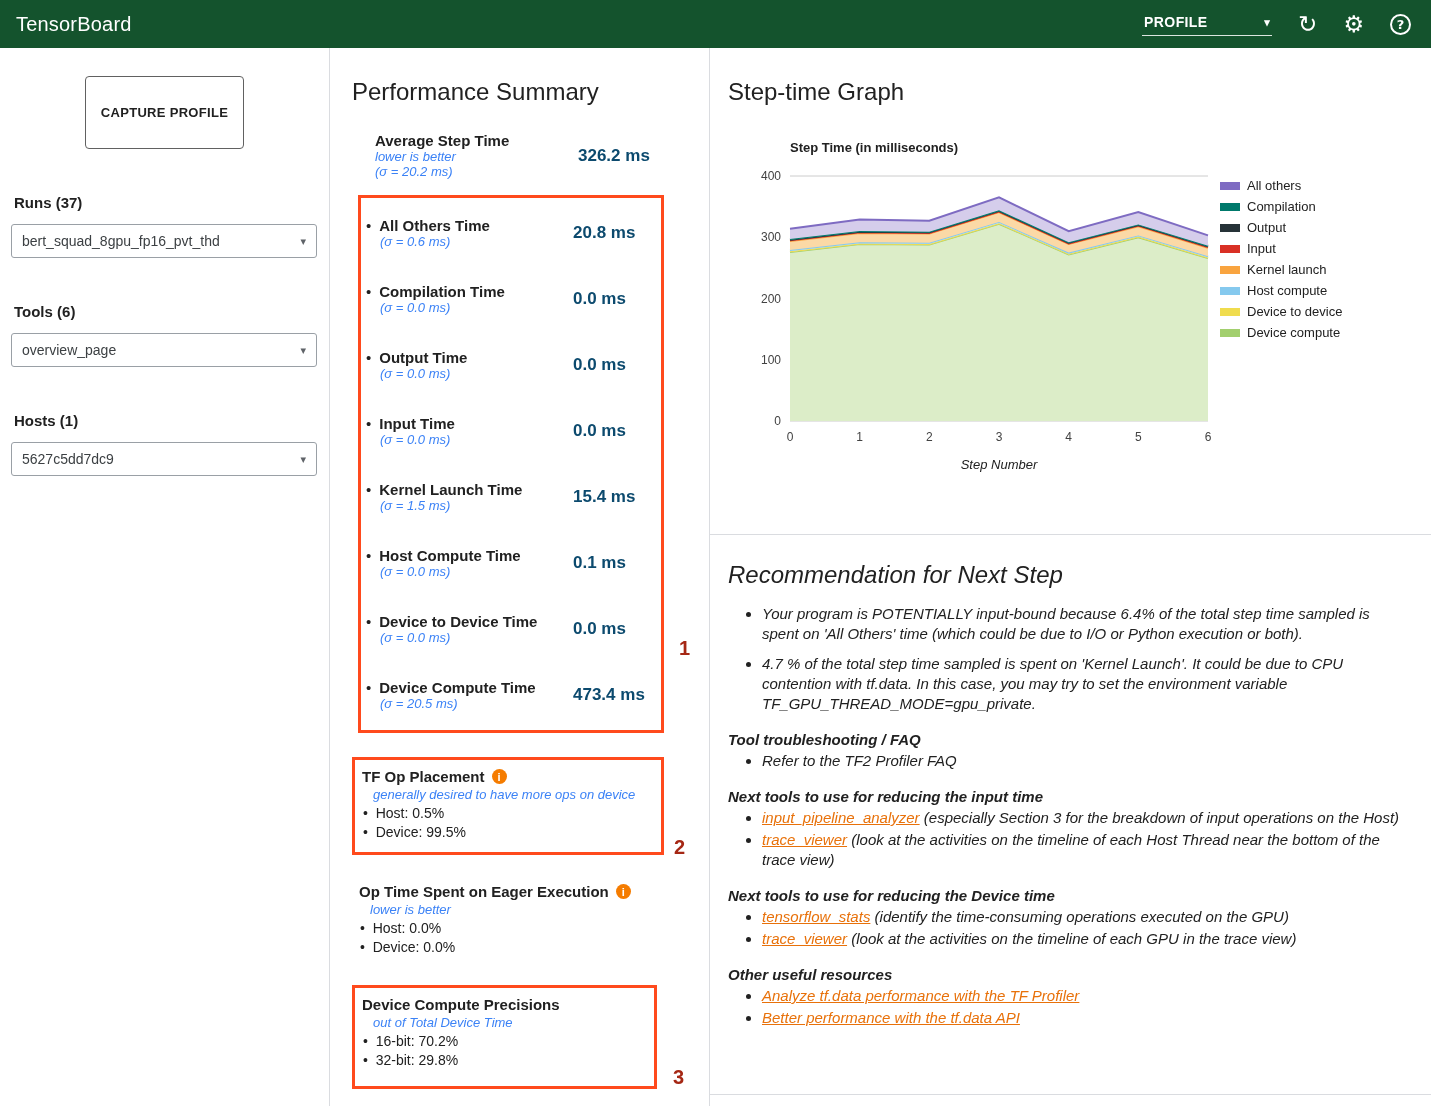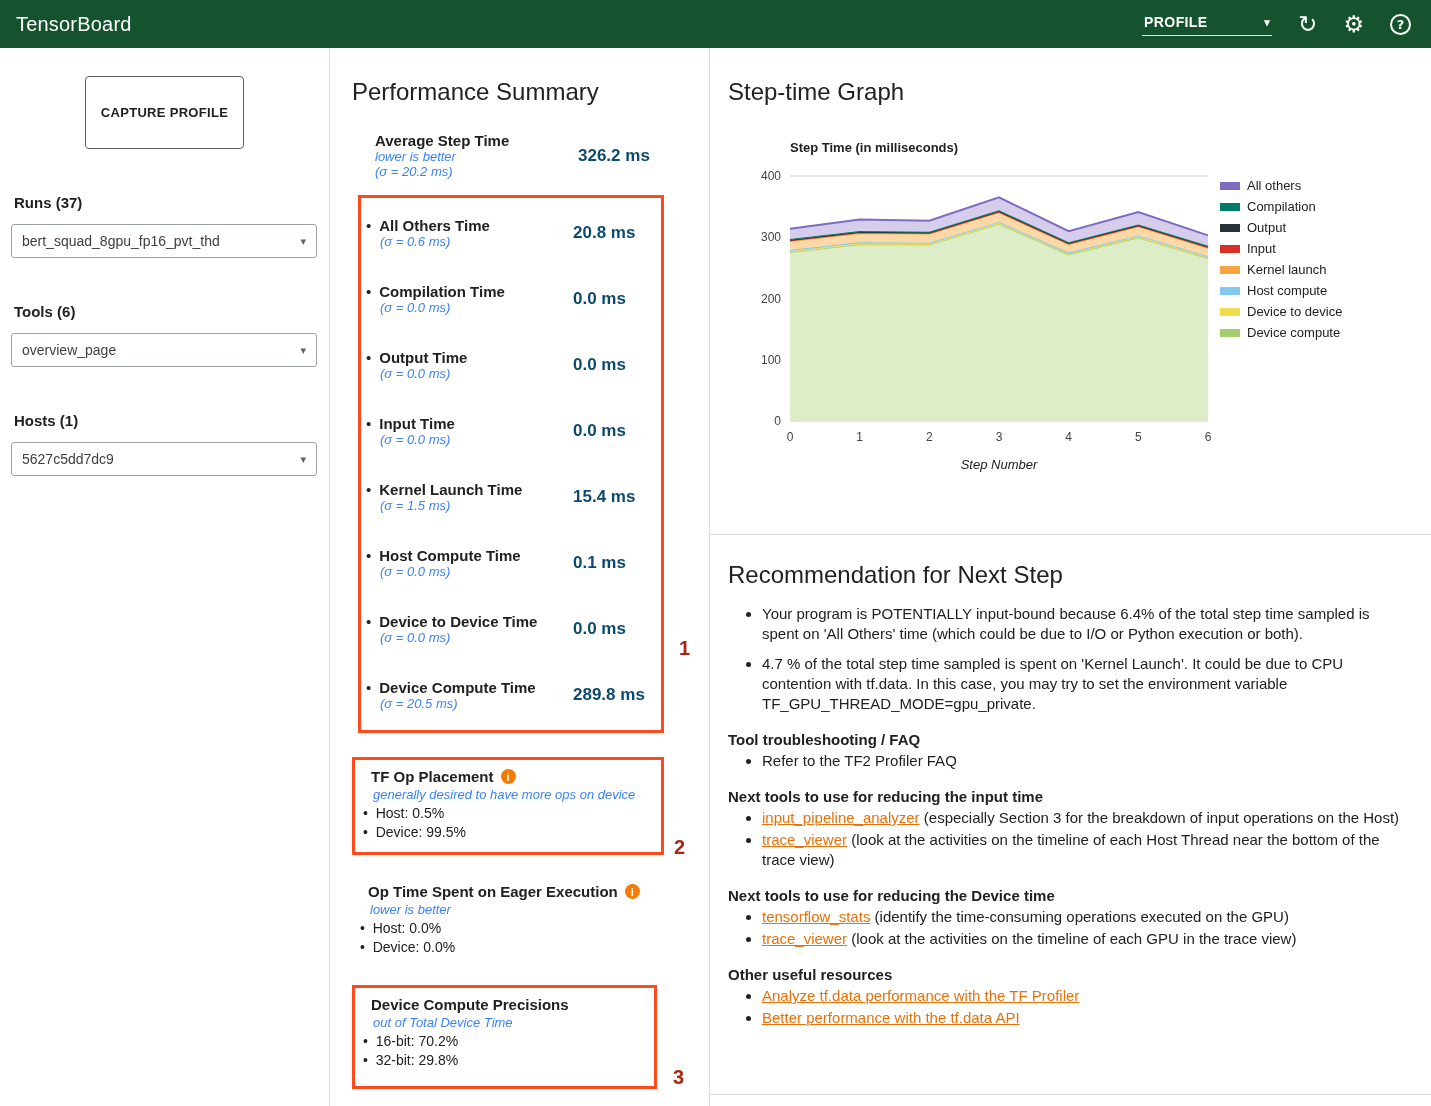--- a/index.html
+++ b/index.html
@@ -48,39 +48,39 @@
   .hl-box { border:3px solid #ff4a1d; }
   .box1 { margin:16px 45px 0 28px; padding:2px 0; }
   .metric-row { display:flex; align-items:center; padding:17px 6px 17px 5px; }
   .metric-left { flex:1; }
   .m-line1 { display:flex; }
   .bullet { margin-right:8px; font-size:15px; }
   .m-sigma { margin-left:14px; }
   .metric-row .m-value { width:82px; }
   .box2 { margin:24px 45px 0 22px; padding:8px 10px 10px 4px; }
   .box3 { margin:28px 52px 0 22px; padding:8px 10px 16px 4px; }
-  .stat-title-line { display:flex; align-items:center; gap:7px; margin-left:12px; }
+  .stat-title-line { display:flex; align-items:center; gap:7px; margin-left:3px; }
   .info-icon { width:15px; height:15px; border-radius:50%; background:#f57c00; color:#fff;
     font-size:11px; font-weight:bold; font-style:normal; display:flex; align-items:center;
     justify-content:center; cursor:pointer; }
   .stat-block .m-note { margin:2px 0 2px 14px; }
   .stat-list { list-style:none; margin:1px 0 0 4px; }
   .stat-list li { font-size:14px; line-height:19px; color:#212121; }
   .stat-list li::before { content:"\2022\00a0\00a0"; }
   .eager-block { margin:28px 45px 0 26px; }
   .annot { position:absolute; font-size:20px; font-weight:bold; color:#a52714; }
   .a1 { left:349px; top:589px; }
   .a2 { left:344px; top:788px; }
   .a3 { left:343px; top:1018px; }
 
   
   .right-col { flex:1; display:flex; flex-direction:column; }
   .graph-card { height:487px; border-bottom:1px solid #dadce0; padding:30px 0 0 18px; }
   #step-chart { display:block; margin-top:10px; }
-  .rec-card { height:560px; border-bottom:1px solid #dadce0; padding:26px 30px 0 18px; }
+  .rec-card { height:560px; border-bottom:1px solid #dadce0; padding:26px 30px 0 18px;font-style:italic; }
   .rec-bullets { margin:15px 0 0 0; padding-left:34px; }
   .rec-bullets li { font-size:15px; line-height:20px; margin-bottom:10px; max-width:655px; }
   .rec-section { margin-top:17px; }
   .rec-heading { font-size:15px; font-weight:bold; }
   .rec-list { margin-top:3px; padding-left:34px; }
   .rec-list li { font-size:15px; line-height:20px; max-width:665px; margin-bottom:2px; }
   .rec-link { color:#e8710a; cursor:pointer; text-decoration:underline; }
 </style>
 </head>
 <body>
@@ -211,21 +211,21 @@
               <div class="m-value">0.0 ms</div>
             </div>
             <div class="metric-row">
               <div class="metric-left">
                 <div class="m-line1">
                   <span class="bullet">•</span>
                   <span class="m-label">Device Compute Time</span>
                 </div>
                 <div class="m-note m-sigma">(σ = 20.5 ms)</div>
               </div>
-              <div class="m-value">289.8 ms</div>
+              <div class="m-value">473.4 ms</div>
             </div>
           </div>
       </div>
 
       <div class="hl-box box2">
         <div class="stat-block">
           <div class="stat-title-line">
             <span class="m-label">TF Op Placement</span>
             <span class="info-icon">i</span>
           </div>

